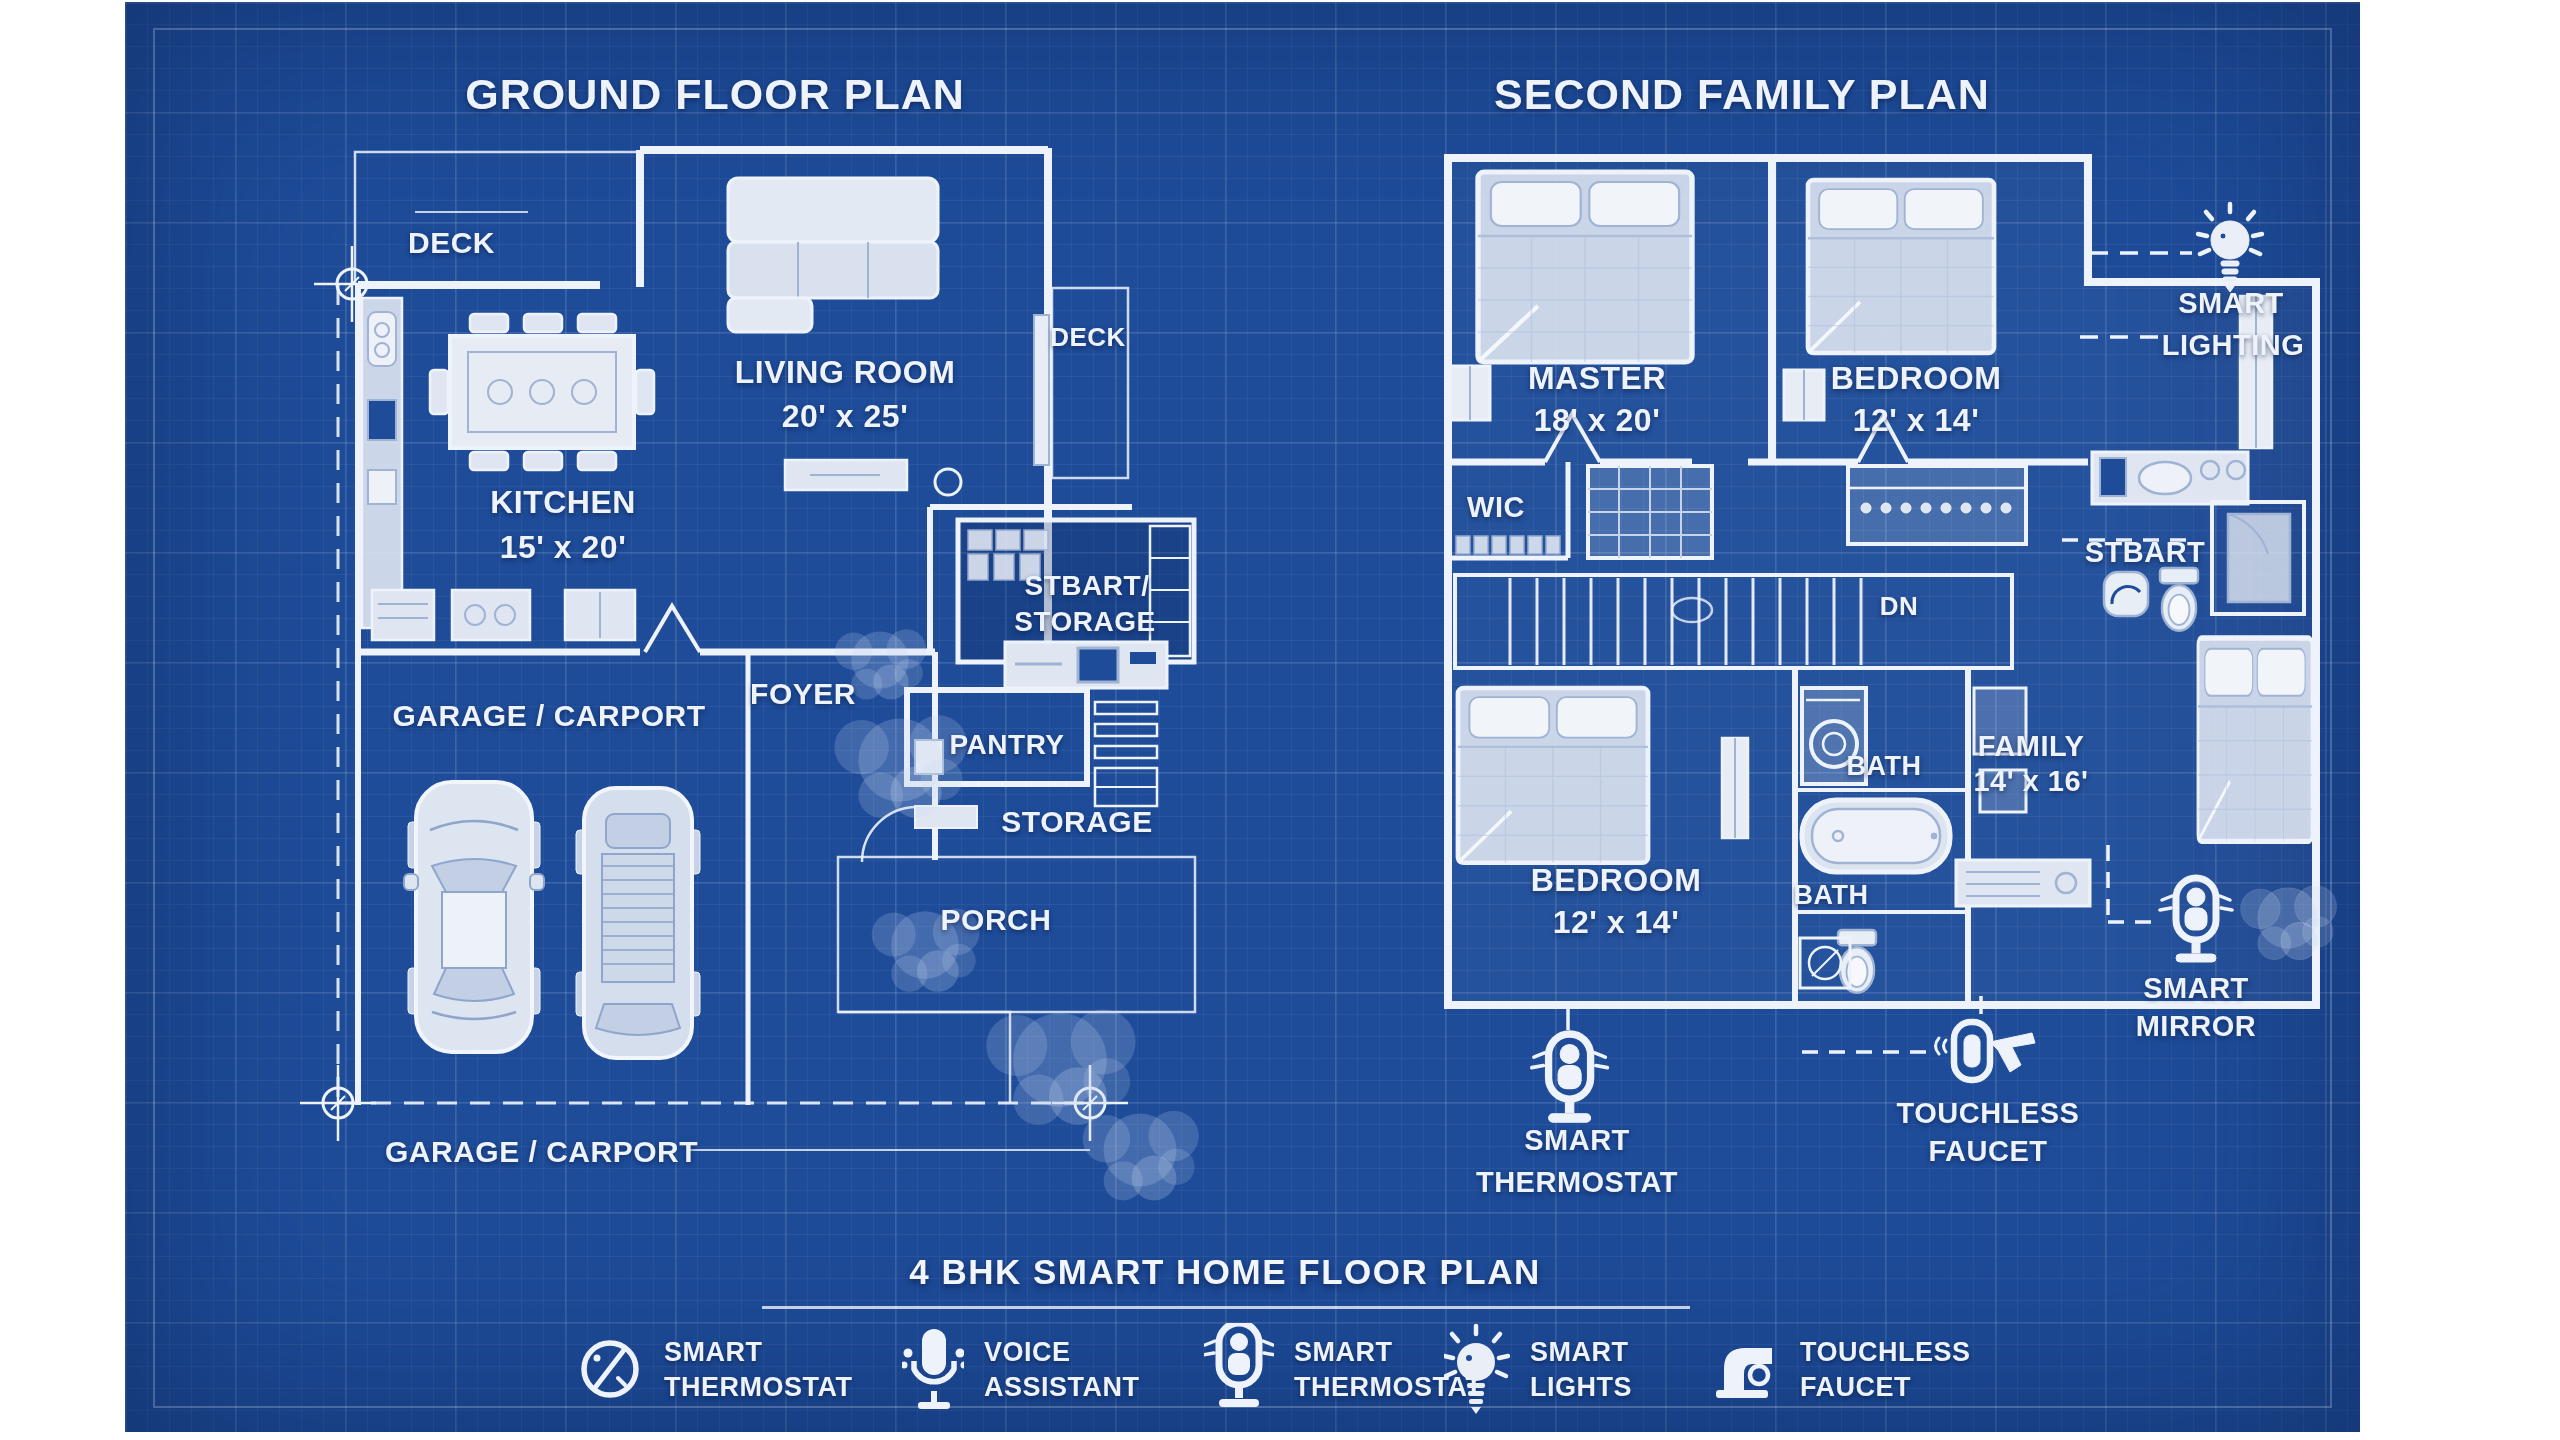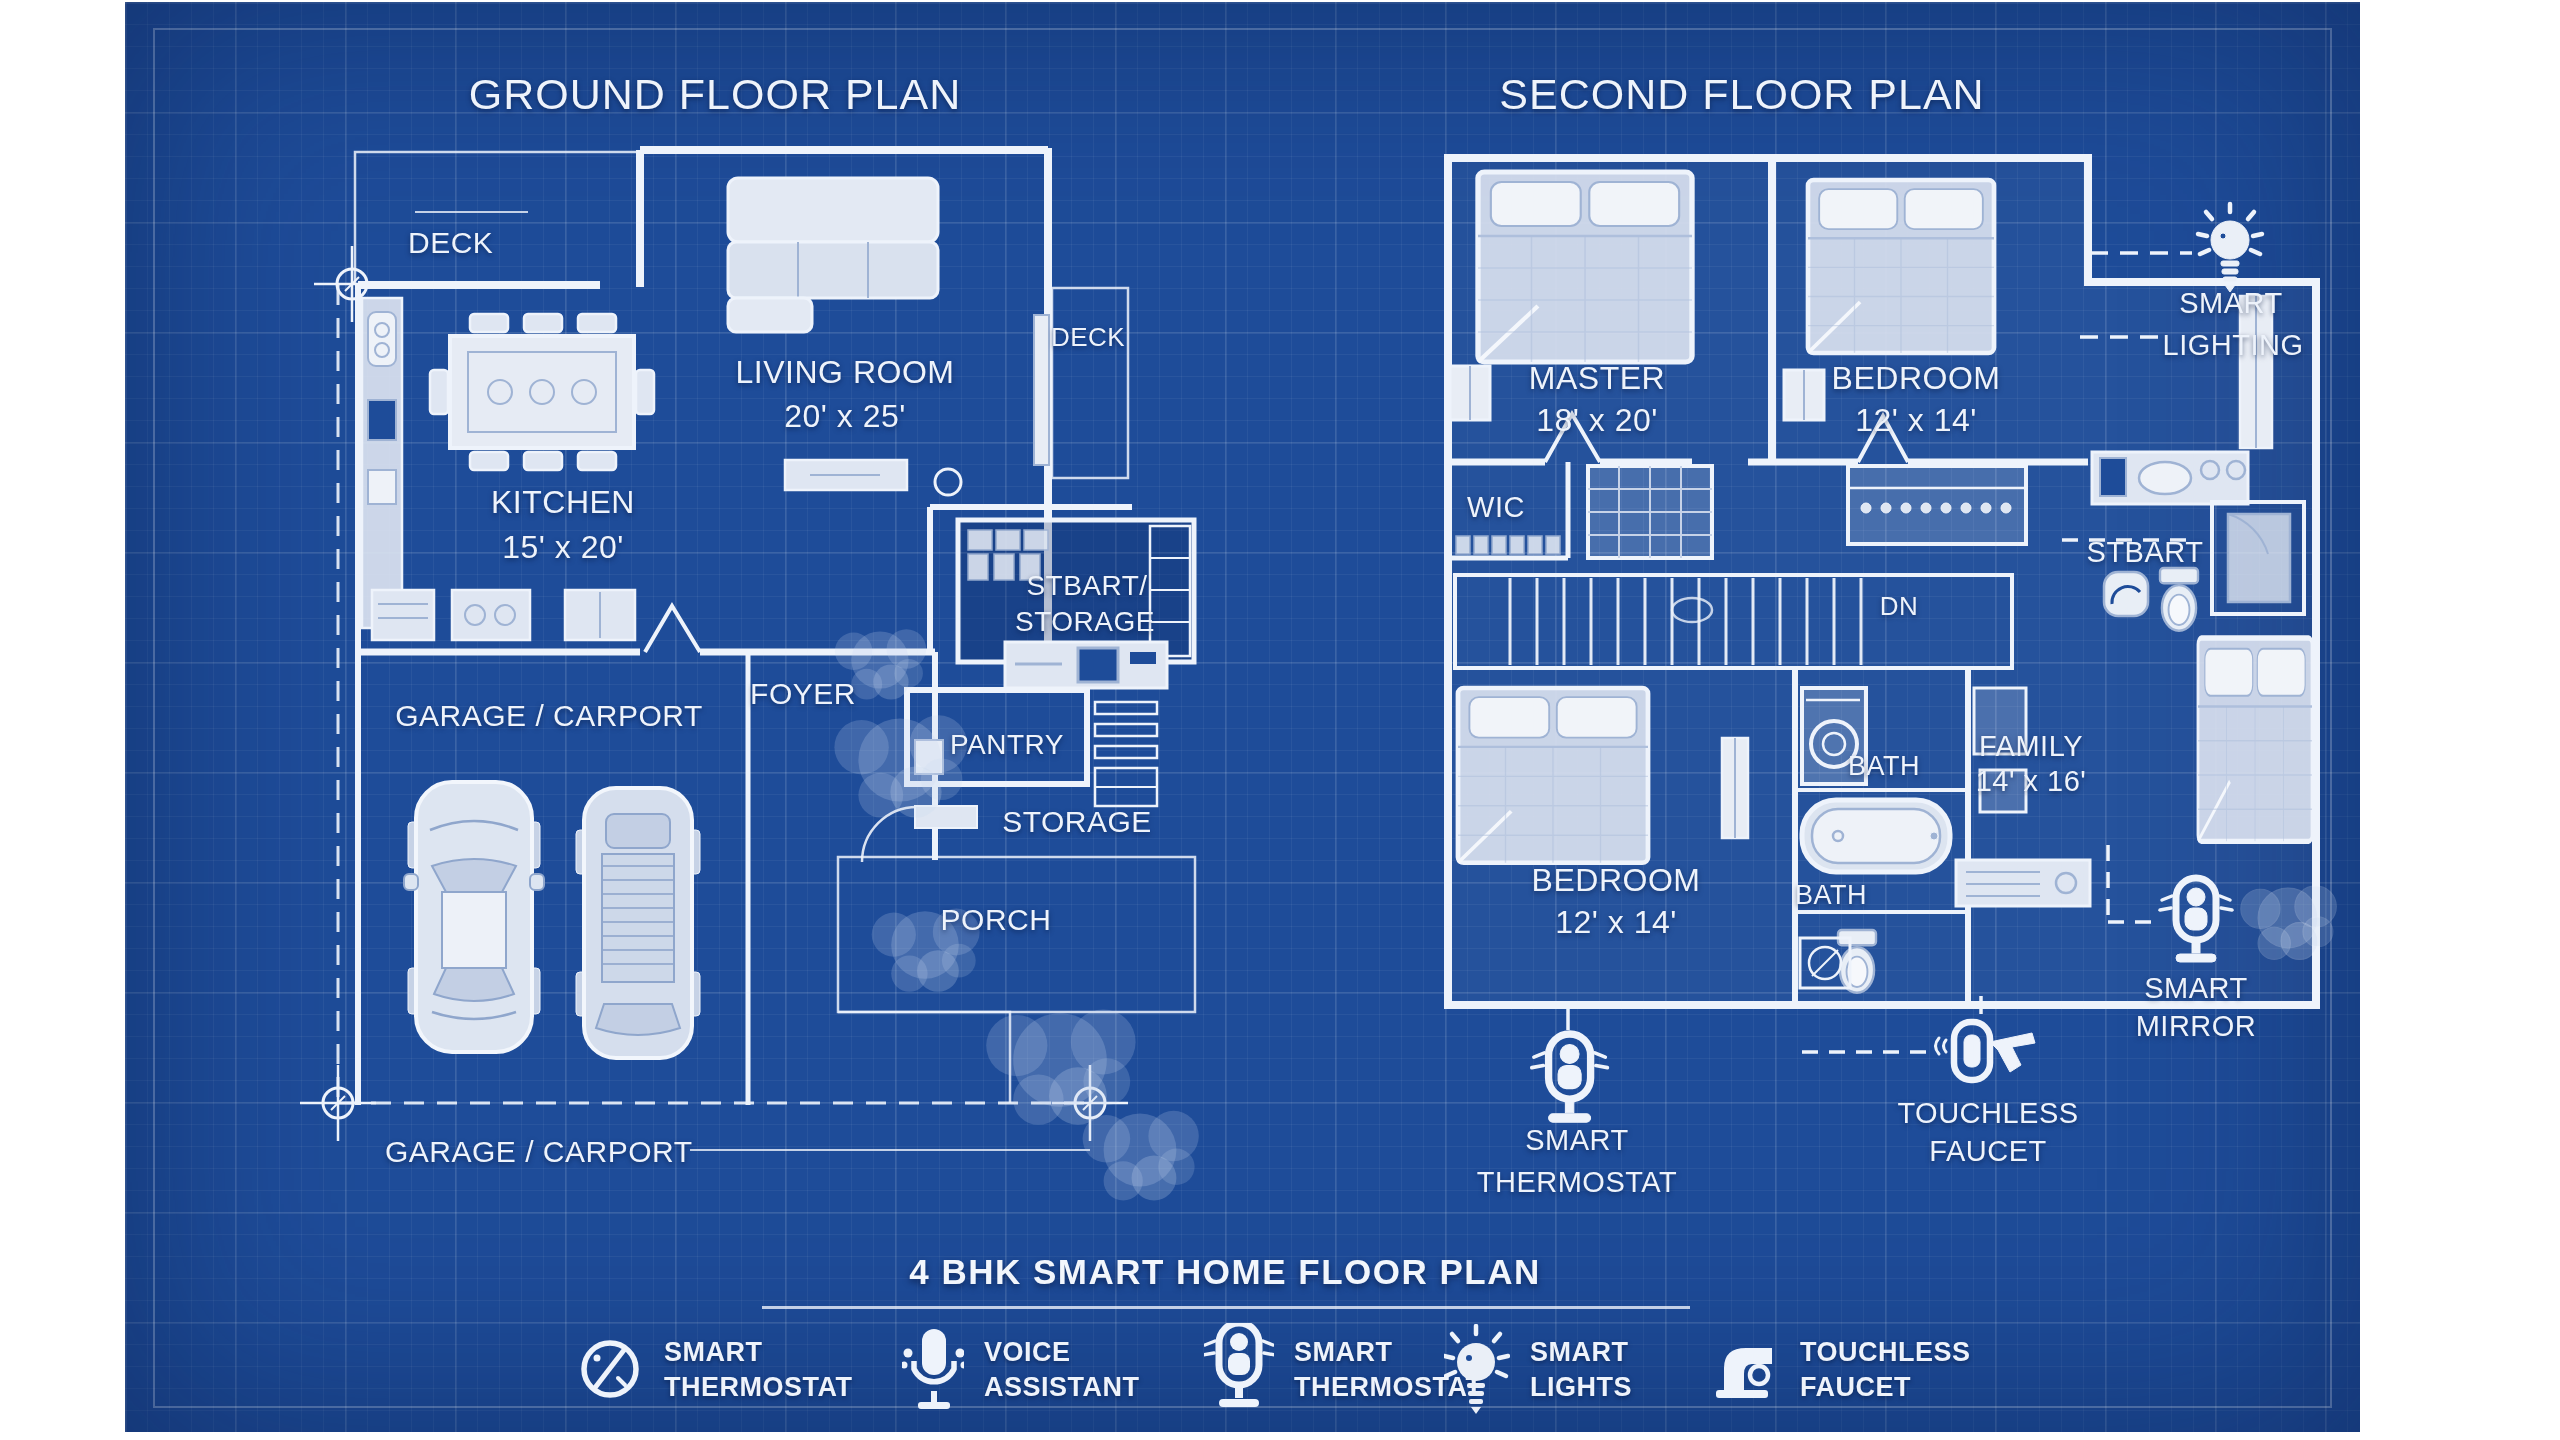--- a/index.html
+++ b/index.html
@@ -18,21 +18,21 @@
     background-image:
       linear-gradient(rgba(255,255,255,0.085) 1.5px, transparent 1.5px),
       linear-gradient(90deg, rgba(255,255,255,0.085) 1.5px, transparent 1.5px),
       linear-gradient(rgba(255,255,255,0.05) 1px, transparent 1px),
       linear-gradient(90deg, rgba(255,255,255,0.05) 1px, transparent 1px);
     background-size:110px 110px,110px 110px,22px 22px,22px 22px;
     box-shadow:inset 0 0 220px rgba(5,20,60,0.45);}
   #frame{position:absolute;left:28px;top:26px;right:28px;bottom:24px;
     border:2px solid rgba(255,255,255,0.22);pointer-events:none;}
   svg.overlay{position:absolute;left:0;top:0;width:2560px;height:1440px;}
-  .lbl{position:absolute;font-weight:400;color:var(--line);white-space:nowrap;
+  .lbl{position:absolute;font-weight:700;color:var(--line);white-space:nowrap;
     transform:translate(-50%,-50%);letter-spacing:0.5px;
     text-shadow:0 2px 5px rgba(6,22,60,0.55);}
   .lbl.la{transform:translate(0,-50%);}
   .t43{font-size:43px;letter-spacing:1px;}
   .t32{font-size:32px;}
   .t30{font-size:30px;}
   .t29{font-size:29px;}
   .t28{font-size:28px;}
   .t27{font-size:27px;}
   .t26{font-size:26px;}
@@ -477,21 +477,21 @@
       <g>
         <line x1="1568" y1="1008" x2="1568" y2="1030" stroke-width="3.5"></line>
         <g>
             <use href="#mirroricon" transform="translate(1536,1034) scale(1.05)"></use>
           </g>
       </g>
     </g>
   </svg>
 
   <div class="lbl t43" style="left:715px;top:94px">GROUND FLOOR PLAN</div>
-  <div class="lbl t43" style="left:1742px;top:94px">SECOND FLOOR PLAN</div>
+  <div class="lbl t43" style="left:1742px;top:94px">SECOND FAMILY PLAN</div>
 
   <div class="lbl la t30" style="left:408px;top:243px">DECK</div>
   <div class="lbl t26" style="left:1088px;top:337px">DECK</div>
   <div class="lbl t32" style="left:845px;top:372px">LIVING ROOM</div>
   <div class="lbl t32" style="left:845px;top:416px">20' x 25'</div>
   <div class="lbl t32" style="left:563px;top:502px">KITCHEN</div>
   <div class="lbl t32" style="left:563px;top:547px">15' x 20'</div>
   <div class="lbl t30" style="left:549px;top:716px">GARAGE / CARPORT</div>
   <div class="lbl t30" style="left:803px;top:694px">FOYER</div>
   <div class="lbl t28" style="left:1087px;top:586px">STBART/</div>

